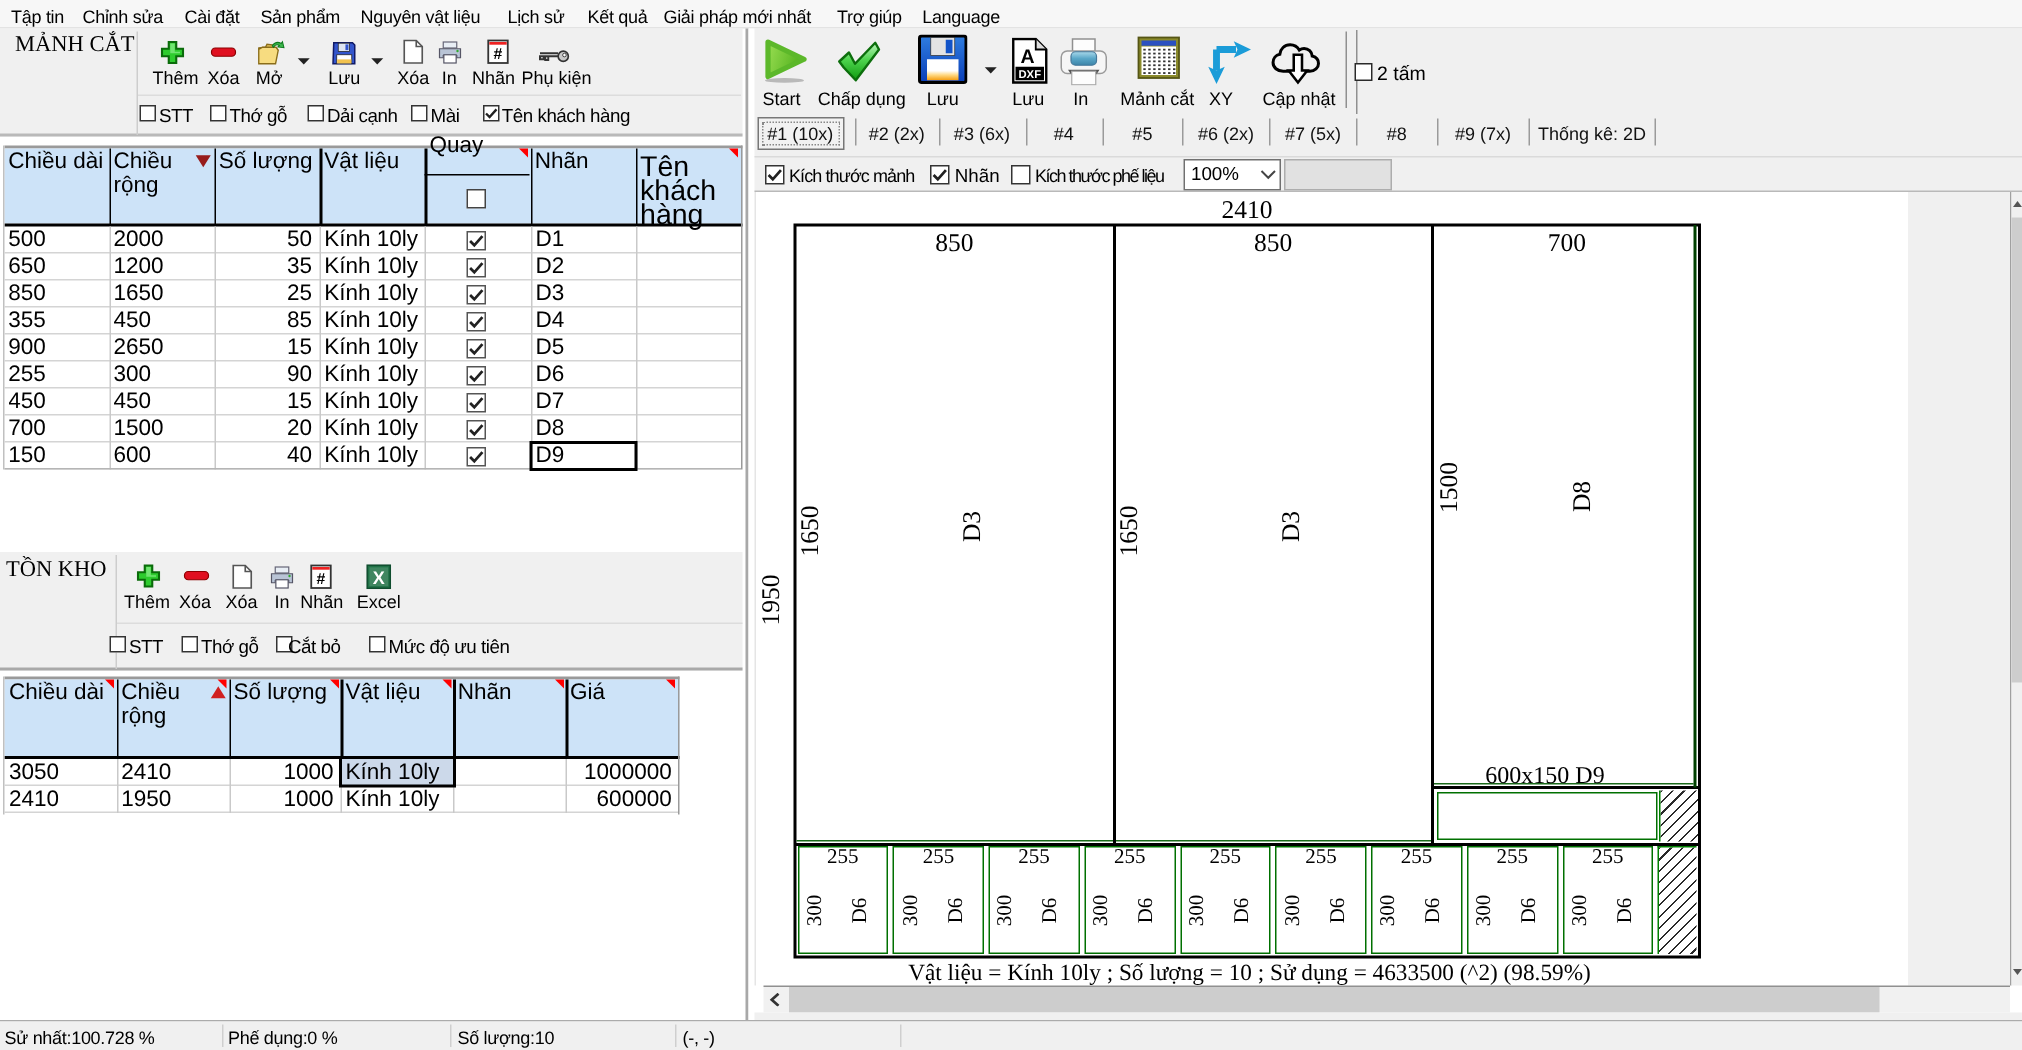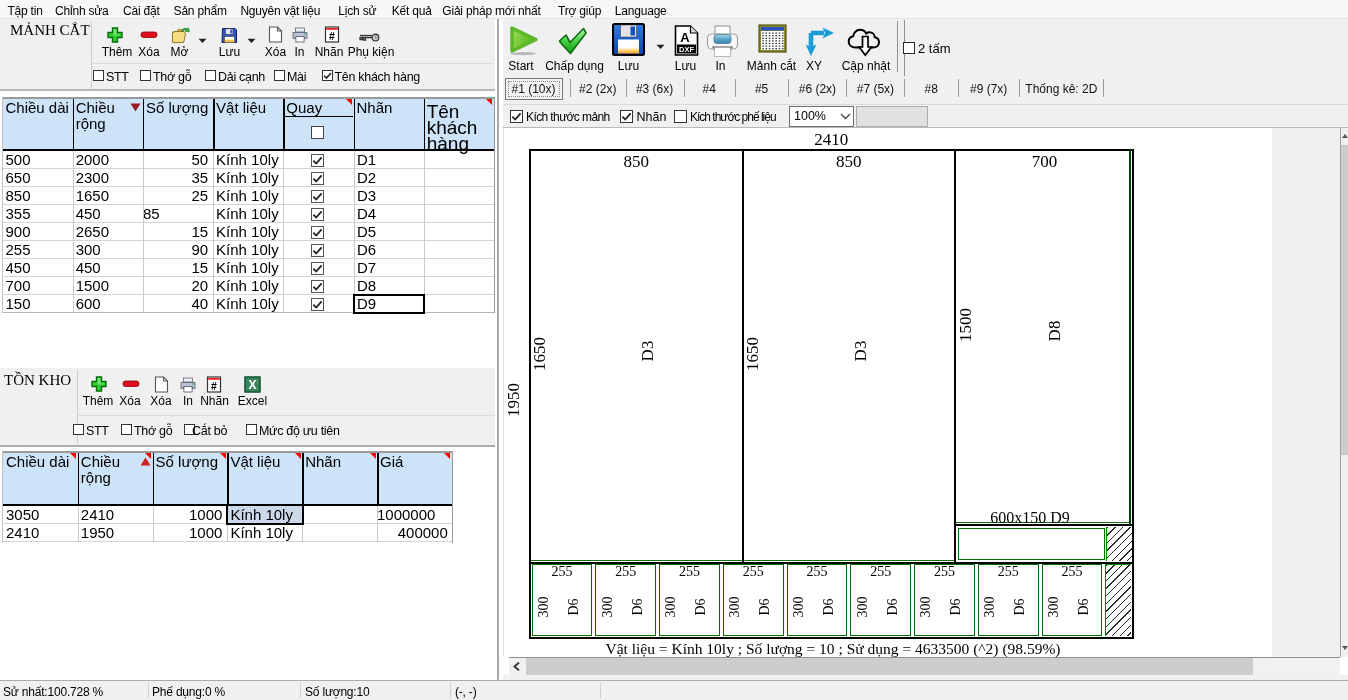--- a/index.html
+++ b/index.html
@@ -109,39 +109,39 @@
 <div class="a" style="left:142.9px;top:98.5px;width:1.5px;height:51.5px;background:#000"></div>
 <div class="a" style="left:213.10000000000002px;top:98.5px;width:1.5px;height:51.5px;background:#000"></div>
 <div class="a" style="left:283.3px;top:98.5px;width:1.5px;height:51.5px;background:#000"></div>
 <div class="a" style="left:353.5px;top:98.5px;width:1.5px;height:51.5px;background:#000"></div>
 <div class="a" style="left:423.70000000000005px;top:98.5px;width:1.5px;height:51.5px;background:#000"></div>
 <div class="a" style="left:1.5px;top:97px;width:1px;height:216px;background:#c0c0c0"></div>
 <div class="a" style="left:493.90000000000003px;top:97px;width:1.5px;height:216px;background:#9a9a9a"></div>
 <svg class="a" style="left:129.7px;top:103px" width="11" height="9" viewBox="0 0 11 9">
     <path d="M0.5 0.5 h10 L5.5 8.5 z" fill="#971c1c"></path>
   </svg>
-<div class="a" style="left:286.3px;top:99px;font-size:15px">Quay</div>
+<div class="a" style="left:286.3px;top:88px;font-size:15px">Quay</div>
 <div class="a" style="left:283.3px;top:115.5px;width:70.2px;height:1.5px;background:#000"></div>
 <div class="a" style="left:311.3px;top:125.5px;width:13px;height:13px;background:#fff;border:1.5px solid #444"></div>
 <div class="corner" style="left:346.0px;top:99px;right:auto"></div>
 <div class="corner" style="left:486.40000000000003px;top:99px;right:auto"></div>
 <div class="a" style="left:2.5px;top:168px;width:491.40000000000003px;height:1px;background:#d4d4d4"></div>
 <div class="cell" style="left:5.5px;top:152px">500</div>
 <div class="cell" style="left:75.7px;top:152px">2000</div>
 <div class="cell" style="left:142.9px;top:152px;width:65.2px;text-align:right">50</div>
 <div class="cell" style="left:216.10000000000002px;top:152px">Kính 10ly</div>
 <div class="a" style="left:311.3px;top:153.5px;width:13px;height:13px;background:#fff;border:1.5px solid #555">
     <svg width="13" height="13" viewBox="0 0 12 12" style="position:absolute;left:-1px;top:-1px">
       <path d="M2.2 6.2 L4.8 8.8 L9.8 3.2" stroke="#222" stroke-width="1.7" fill="none"></path>
     </svg>
   </div>
 <div class="cell" style="left:357.0px;top:152px">D1</div>
 <div class="a" style="left:2.5px;top:186px;width:491.40000000000003px;height:1px;background:#d4d4d4"></div>
 <div class="cell" style="left:5.5px;top:170px">650</div>
-<div class="cell" style="left:75.7px;top:170px">2300</div>
+<div class="cell" style="left:75.7px;top:170px">1200</div>
 <div class="cell" style="left:142.9px;top:170px;width:65.2px;text-align:right">35</div>
 <div class="cell" style="left:216.10000000000002px;top:170px">Kính 10ly</div>
 <div class="a" style="left:311.3px;top:171.5px;width:13px;height:13px;background:#fff;border:1.5px solid #555">
     <svg width="13" height="13" viewBox="0 0 12 12" style="position:absolute;left:-1px;top:-1px">
       <path d="M2.2 6.2 L4.8 8.8 L9.8 3.2" stroke="#222" stroke-width="1.7" fill="none"></path>
     </svg>
   </div>
 <div class="cell" style="left:357.0px;top:170px">D2</div>
 <div class="a" style="left:2.5px;top:204px;width:491.40000000000003px;height:1px;background:#d4d4d4"></div>
 <div class="cell" style="left:5.5px;top:188px">850</div>
@@ -150,21 +150,21 @@
 <div class="cell" style="left:216.10000000000002px;top:188px">Kính 10ly</div>
 <div class="a" style="left:311.3px;top:189.5px;width:13px;height:13px;background:#fff;border:1.5px solid #555">
     <svg width="13" height="13" viewBox="0 0 12 12" style="position:absolute;left:-1px;top:-1px">
       <path d="M2.2 6.2 L4.8 8.8 L9.8 3.2" stroke="#222" stroke-width="1.7" fill="none"></path>
     </svg>
   </div>
 <div class="cell" style="left:357.0px;top:188px">D3</div>
 <div class="a" style="left:2.5px;top:222px;width:491.40000000000003px;height:1px;background:#d4d4d4"></div>
 <div class="cell" style="left:5.5px;top:206px">355</div>
 <div class="cell" style="left:75.7px;top:206px">450</div>
-<div class="cell" style="left:142.9px;top:206px;width:65.2px;text-align:left">85</div>
+<div class="cell" style="left:142.9px;top:206px;width:65.2px;text-align:right">85</div>
 <div class="cell" style="left:216.10000000000002px;top:206px">Kính 10ly</div>
 <div class="a" style="left:311.3px;top:207.5px;width:13px;height:13px;background:#fff;border:1.5px solid #555">
     <svg width="13" height="13" viewBox="0 0 12 12" style="position:absolute;left:-1px;top:-1px">
       <path d="M2.2 6.2 L4.8 8.8 L9.8 3.2" stroke="#222" stroke-width="1.7" fill="none"></path>
     </svg>
   </div>
 <div class="cell" style="left:357.0px;top:206px">D4</div>
 <div class="a" style="left:2.5px;top:240px;width:491.40000000000003px;height:1px;background:#d4d4d4"></div>
 <div class="cell" style="left:5.5px;top:224px">900</div>
 <div class="cell" style="left:75.7px;top:224px">2650</div>
@@ -296,27 +296,27 @@
 <div class="corner" style="left:369.5px;top:453px;right:auto"></div>
 <div class="corner" style="left:444.29999999999995px;top:453px;right:auto"></div>
 <svg class="a" style="left:139.8px;top:457px" width="11" height="9" viewBox="0 0 11 9">
     <path d="M5.5 0.5 L10.5 8.5 H0.5 z" fill="#d02020"></path>
   </svg>
 <div class="a" style="left:3px;top:522.5px;width:448.79999999999995px;height:1px;background:#d4d4d4"></div>
 <div class="cell" style="left:6.0px;top:506.5px">3050</div>
 <div class="cell" style="left:80.8px;top:506.5px">2410</div>
 <div class="cell" style="left:152.6px;top:506.5px;width:69.8px;text-align:right">1000</div>
 <div class="cell" style="left:230.39999999999998px;top:506.5px">Kính 10ly</div>
-<div class="cell" style="left:377.0px;top:506.5px;width:70.8px;">1000000</div>
+<div class="cell" style="left:377.0px;top:506.5px;width:70.8px;text-align:right">1000000</div>
 <div class="a" style="left:3px;top:540.5px;width:448.79999999999995px;height:1px;background:#d4d4d4"></div>
 <div class="cell" style="left:6.0px;top:524.5px">2410</div>
 <div class="cell" style="left:80.8px;top:524.5px">1950</div>
 <div class="cell" style="left:152.6px;top:524.5px;width:69.8px;text-align:right">1000</div>
 <div class="cell" style="left:230.39999999999998px;top:524.5px">Kính 10ly</div>
-<div class="cell" style="left:377.0px;top:524.5px;width:70.8px;text-align:right">400000</div>
+<div class="cell" style="left:377.0px;top:524.5px;width:70.8px;text-align:right">600000</div>
 <div class="a" style="left:77.8px;top:505.5px;width:1px;height:36px;background:#c9c9c9"></div>
 <div class="a" style="left:152.6px;top:505.5px;width:1px;height:36px;background:#c9c9c9"></div>
 <div class="a" style="left:227.39999999999998px;top:505.5px;width:1px;height:36px;background:#c9c9c9"></div>
 <div class="a" style="left:302.2px;top:505.5px;width:1px;height:36px;background:#c9c9c9"></div>
 <div class="a" style="left:377.0px;top:505.5px;width:1px;height:36px;background:#c9c9c9"></div>
 <div class="a" style="left:227.39999999999998px;top:505.5px;width:74.8px;height:18px;background:#ccd9ea"></div>
 <div class="cell" style="left:230.39999999999998px;top:506.5px">Kính 10ly</div>
 <div class="a" style="left:225.89999999999998px;top:504.0px;width:77.8px;height:21px;border:2.5px solid #000"></div>
 <div class="a" style="left:497px;top:19px;width:2px;height:661px;background:#a8a8a8"></div>
 <div class="a" style="left:499px;top:19px;width:4px;height:661px;background:#fff"></div>

